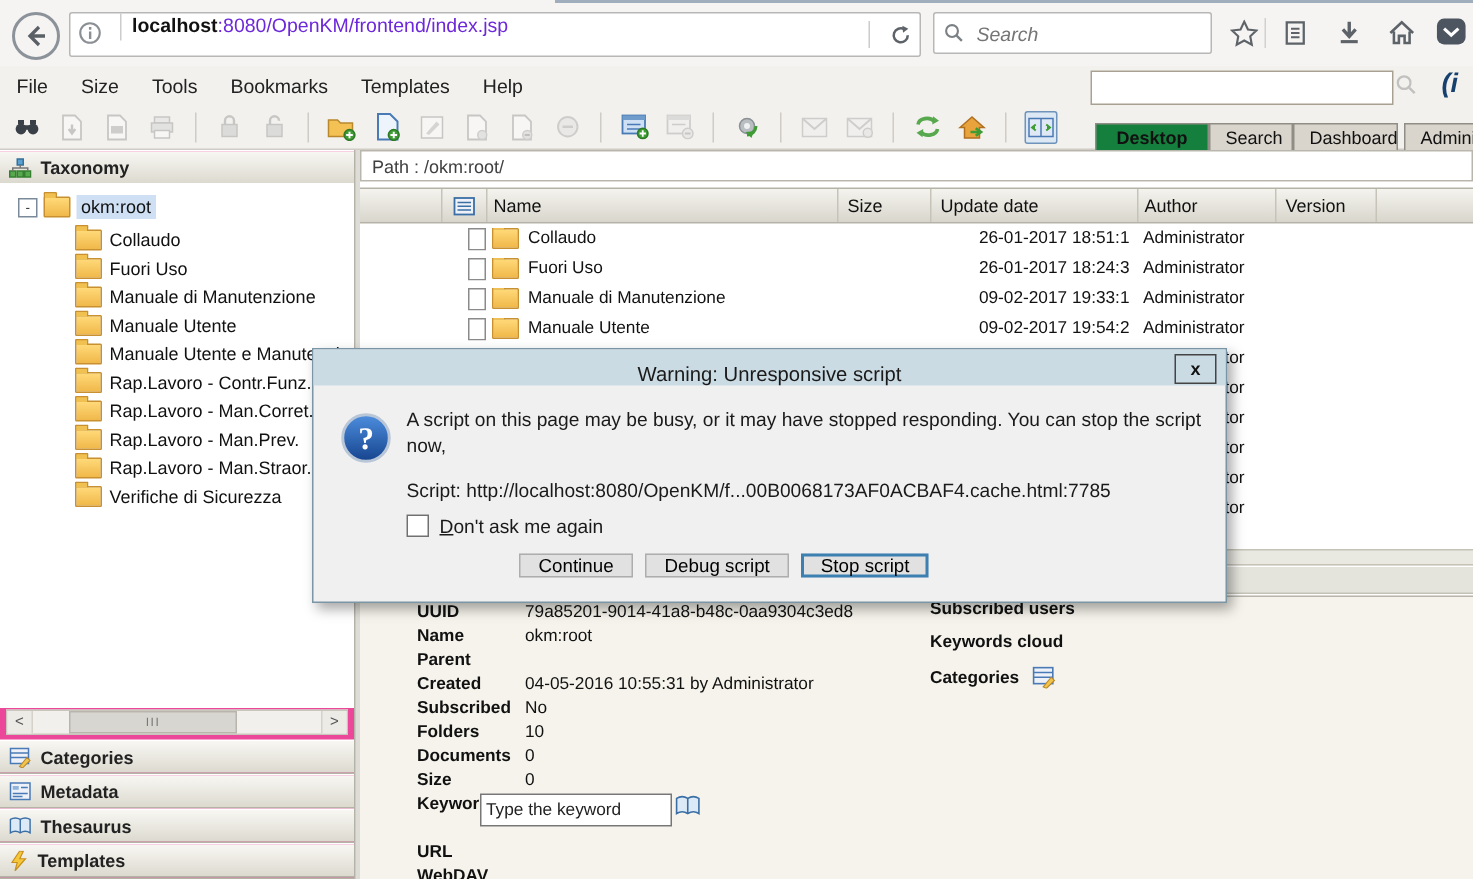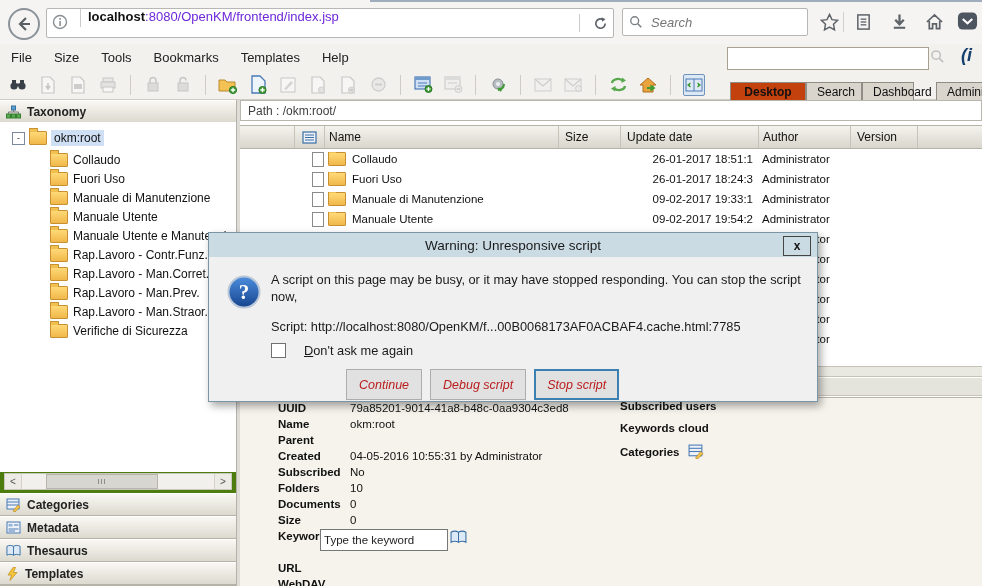--- a/index.html
+++ b/index.html
@@ -39,25 +39,25 @@
   #toolbar{left:0;top:70px;width:982px;height:30px;background:#f2f1ee;border-bottom:1px solid #cfccc6;
            display:flex;align-items:center;padding-left:8px;box-sizing:border-box;gap:10px;}
   .tb{width:20px;height:20px;display:flex;align-items:center;justify-content:center;}
   .tb.disabled{opacity:.4;filter:grayscale(1);}
   .tbsep{width:1px;height:20px;background:#cfccc6;margin:0 2px;}
   .tb.pressed{border:1px solid #6f93bb;background:#dde8f5;border-radius:2px;}
 
   
   .dtab{position:absolute;top:82px;height:18px;line-height:18px;text-align:center;font-size:12px;
         background:#d9d5cd;border:1px solid #8f8d85;border-bottom:none;color:#111;padding:0 10px;box-sizing:border-box;}
-  .dtab.active{background:#c2410c;font-weight:bold;}
+  .dtab.active{background:#15803d;font-weight:bold;}
 
   
   #content{left:0;top:100px;width:982px;height:486px;}
-  #sidebar{left:0;top:0;width:237px;height:486px;border-right:1px solid #b5b2a8;box-sizing:border-box;background:#4d7c0f;}
+  #sidebar{left:0;top:0;width:237px;height:486px;border-right:1px solid #b5b2a8;box-sizing:border-box;background:#ec4899;}
   .stack-hdr{position:relative;height:21px;background:linear-gradient(#f8f7f3,#dcdacf);
              border-top:1px solid #fff;border-bottom:1px solid #b5b2a8;display:flex;align-items:center;
              gap:6px;padding-left:6px;font-size:12px;font-weight:bold;color:#222;}
   #tree{position:absolute;left:0;top:22px;width:236px;height:350px;background:#fff;overflow:hidden;font-size:12px;color:#111;}
   .troot{display:flex;align-items:center;gap:4px;margin:8px 0 4px 12px;}
   .sel{background:#cfe0f5;padding:1px 3px;}
   .titem{display:flex;align-items:center;gap:5px;height:19px;margin-left:50px;white-space:nowrap;}
   .expander{width:11px;height:11px;border:1px solid #7a8a9a;background:#fff;display:flex;align-items:center;
             justify-content:center;font-size:9px;line-height:9px;color:#333;}
   
@@ -105,34 +105,34 @@
   .prow{position:absolute;left:38px;display:flex;}
   .plabel{width:72px;font-weight:bold;flex:none;}
   .pval{white-space:nowrap;}
   .rlabel{position:absolute;font-weight:bold;}
   #kw-input{position:absolute;left:80px;top:131px;width:120px;height:18px;border:1px solid #777;background:#fff;
             font-size:11.5px;font-family:"Liberation Sans",sans-serif;color:#222;padding:1px 3px;}
 
   
   #dialog{left:208px;top:232px;width:610px;height:170px;background:#f0f0f0;border:1px solid #7a95a5;
           box-shadow:3px 4px 8px rgba(0,0,0,.35);box-sizing:border-box;z-index:50;}
-  #dlg-title{height:24px;background:#cbdbe4;display:flex;align-items:center;justify-content:center;
+  #dlg-title{height:24px;background:#cbdbe4;display:flex;align-items:flex-end;justify-content:center;
              font-size:13.5px;color:#1a1a1a;position:relative;}
   #dlg-close{position:absolute;right:6px;top:3px;width:26px;height:18px;border:1px solid #444;background:#cbdbe4;
              display:flex;align-items:center;justify-content:center;font-size:12px;font-weight:bold;color:#111;}
   #dlg-body{position:relative;height:145px;font-size:12.8px;color:#1a1a1a;}
   #dlg-qicon{position:absolute;left:18px;top:18px;}
   #dlg-text{position:absolute;left:62px;top:14px;width:530px;line-height:17px;}
   #dlg-script{position:absolute;left:62px;top:62px;width:540px;}
-  #dlg-check{position:absolute;left:62px;top:86px;display:flex;align-items:center;gap:18px;}
+  #dlg-check{position:absolute;left:62px;top:86px;display:flex;align-items:center;gap:7px;}
   #dlg-check .box{width:13px;height:13px;border:1px solid #707070;background:#fff;}
   .ul{text-decoration:underline;}
   #dlg-btns{position:absolute;left:137px;top:112px;display:flex;gap:8px;}
-  .dbtn{height:31px;padding:0 12px;background:#e1e1e1;border:1px solid #adadad;font-size:12.5px;color:#b91c1c;
-        display:flex;align-items:center;font-family:"Liberation Sans",sans-serif;font-style:italic;}
+  .dbtn{height:16px;padding:0 12px;background:#e1e1e1;border:1px solid #adadad;font-size:12.5px;color:#000000;
+        display:flex;align-items:center;font-family:"Liberation Sans",sans-serif;}
   .dbtn.default{border:2px solid #3c7fb1;padding:0 11px;}
 </style>
 </head>
 <body>
 
 <div id="chrome" class="abs">
   <div id="tabstrip-edge" class="abs"></div>
   <div id="back-btn" class="abs">
     <svg width="16" height="16" viewBox="0 0 16 16">
         <path d="M10 2 L4 8 L10 14 M4 8 H14" stroke="#5a6066" stroke-width="2.2" fill="none"></path>
@@ -361,21 +361,21 @@
       <svg width="18" height="14" viewBox="0 0 18 14">
         <rect x="1" y="1" width="16" height="12" fill="#dfe9f5" stroke="#4a7ab5"></rect>
         <line x1="9" y1="1" x2="9" y2="13" stroke="#4a7ab5"></line>
         <path d="M5 7 L3 7 M5.5 5 L3 7 L5.5 9 M13 7 L15 7 M12.5 5 L15 7 L12.5 9" stroke="#3f9c35" stroke-width="1.3" fill="none"></path>
       </svg>
     </span>
 </div>
 
 <div class="dtab active abs" style="left:730px;width:76px;">Desktop</div>
 <div class="dtab abs" style="left:806px;width:56px;">Search</div>
-<div class="dtab abs" style="left:862px;width:52px;">Dashboard</div>
+<div class="dtab abs" style="left:862px;width:70px;">Dashboard</div>
 <div class="dtab abs" style="left:936px;width:95px;">Administration</div>
 
 <div id="content" class="abs">
 
   <div id="sidebar" class="abs">
     <div class="stack-hdr">
       <svg width="15" height="14" viewBox="0 0 15 14">
           <rect x="5.5" y="1" width="4" height="4" fill="#5aa0d0" stroke="#36709c"></rect>
           <rect x="0.5" y="9" width="4" height="4" fill="#58a84e" stroke="#358030"></rect>
           <rect x="5.5" y="9" width="4" height="4" fill="#58a84e" stroke="#358030"></rect>

